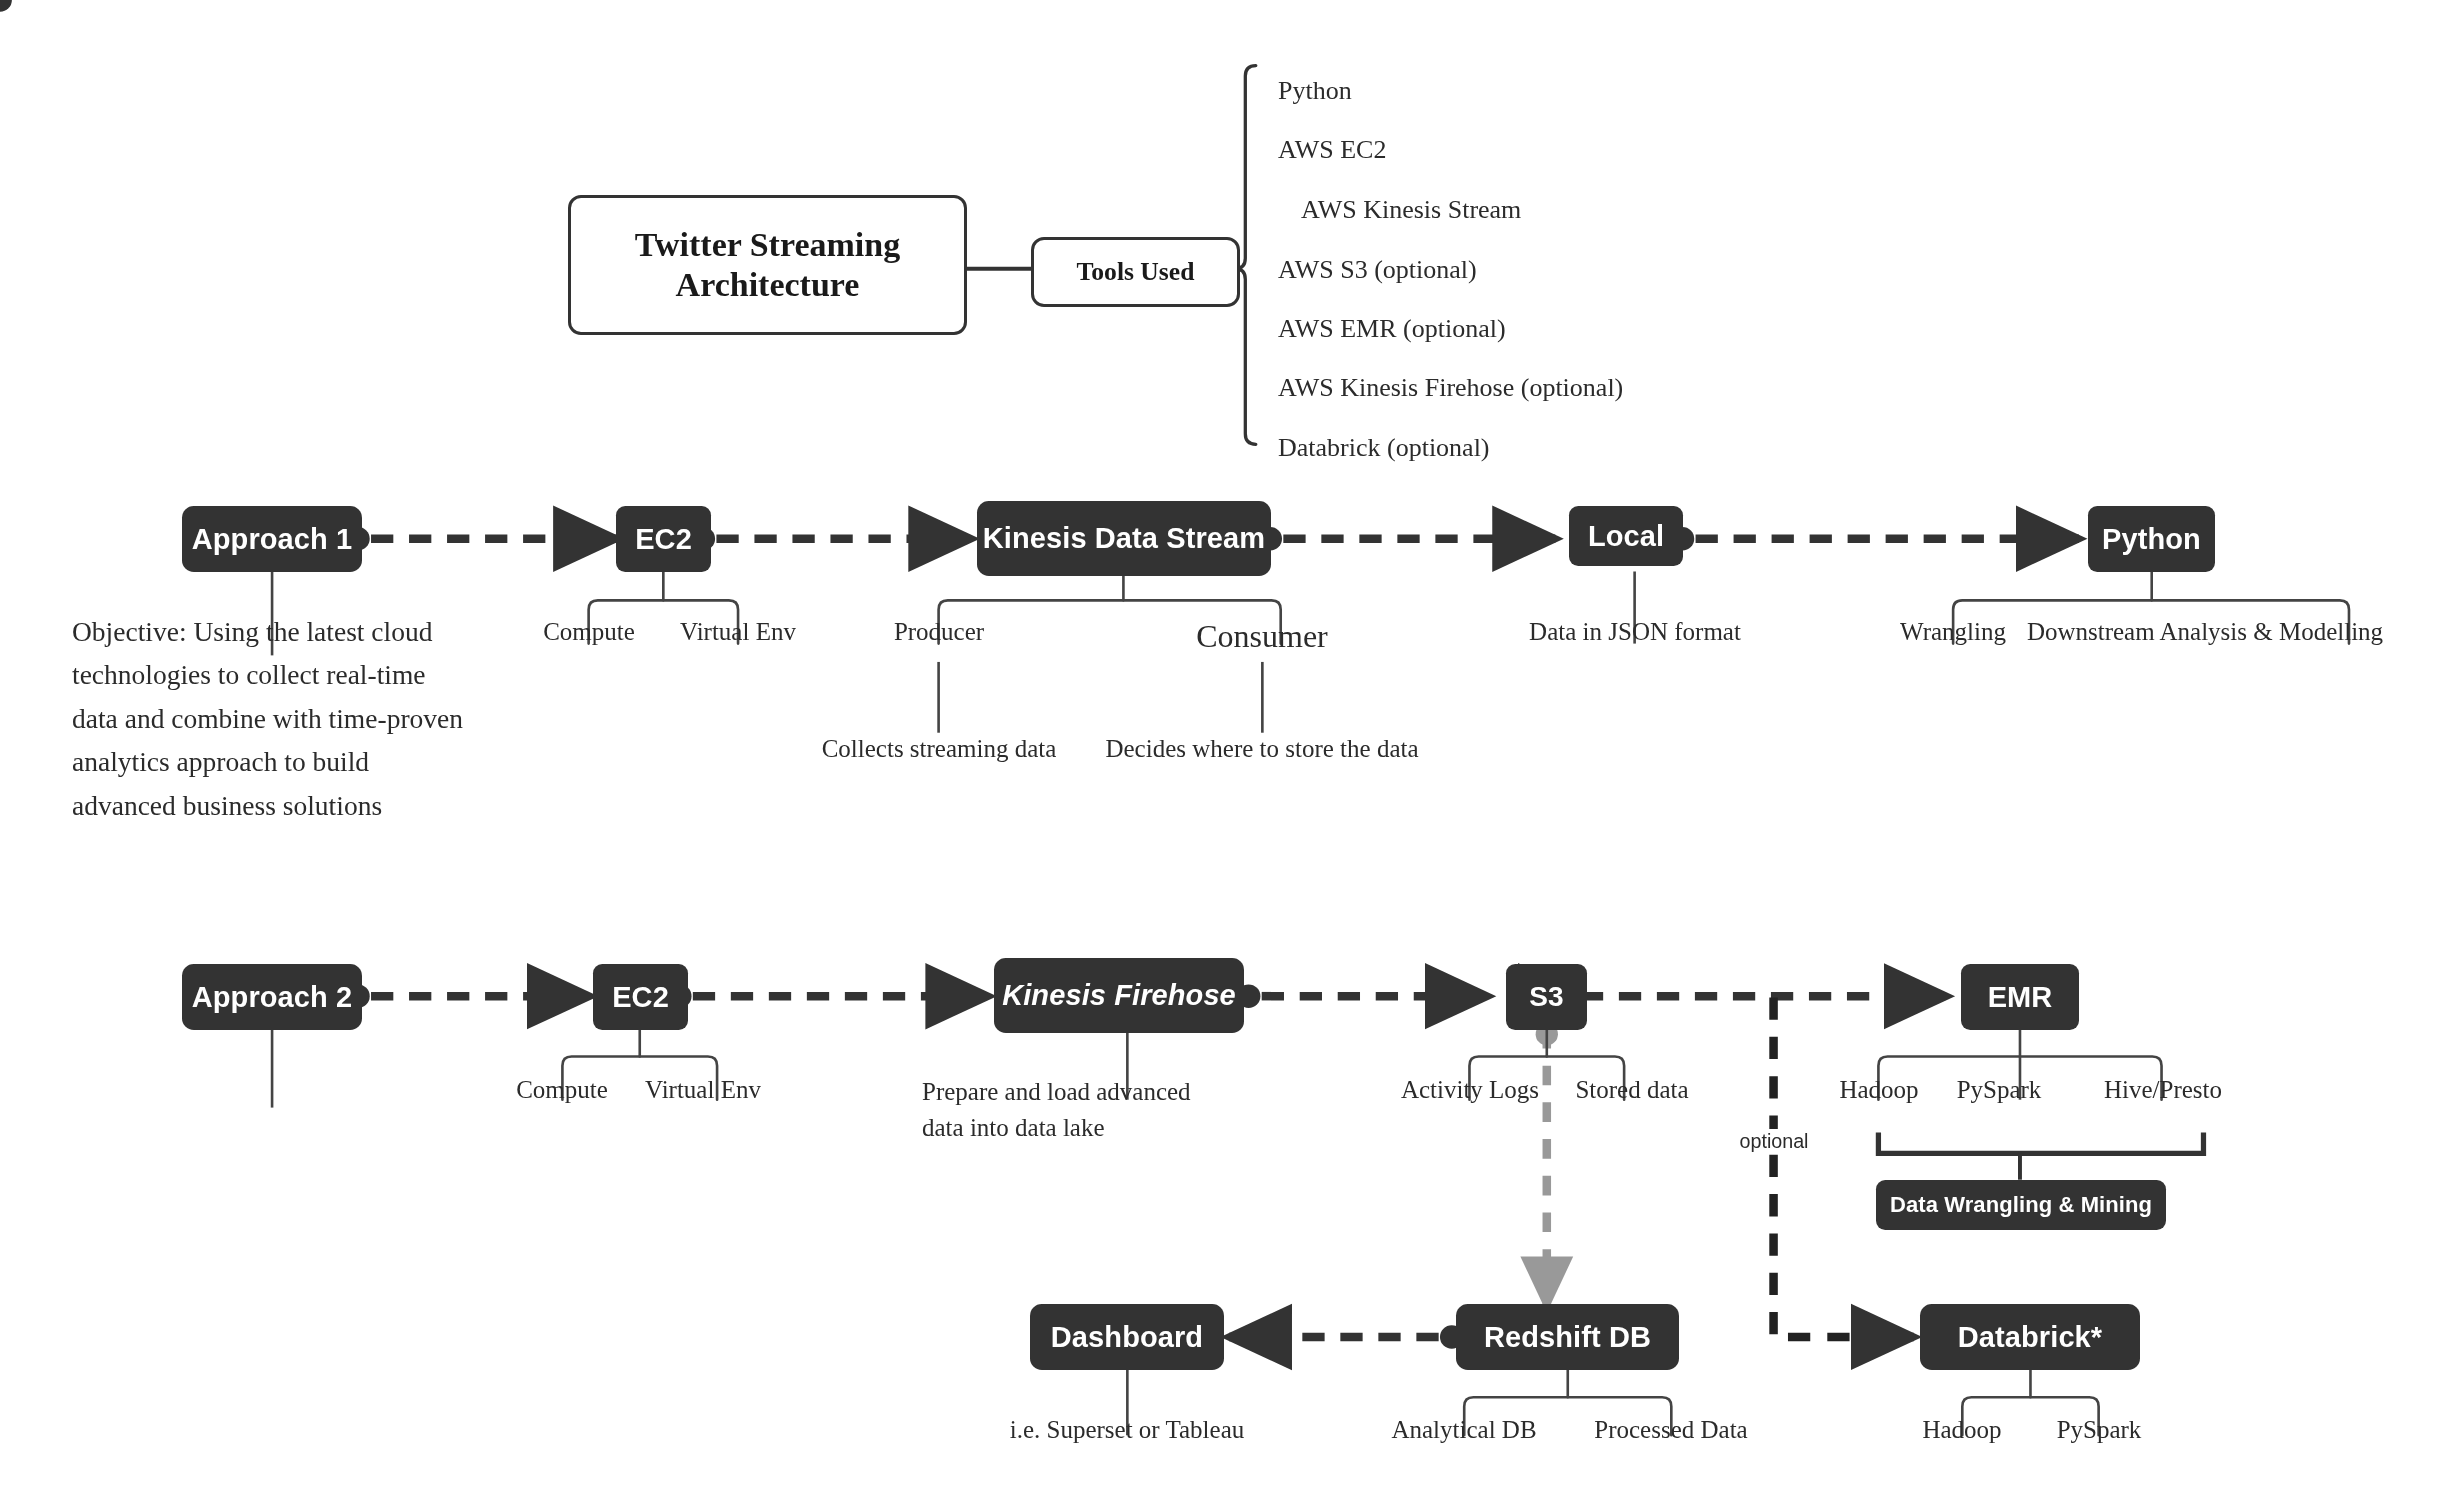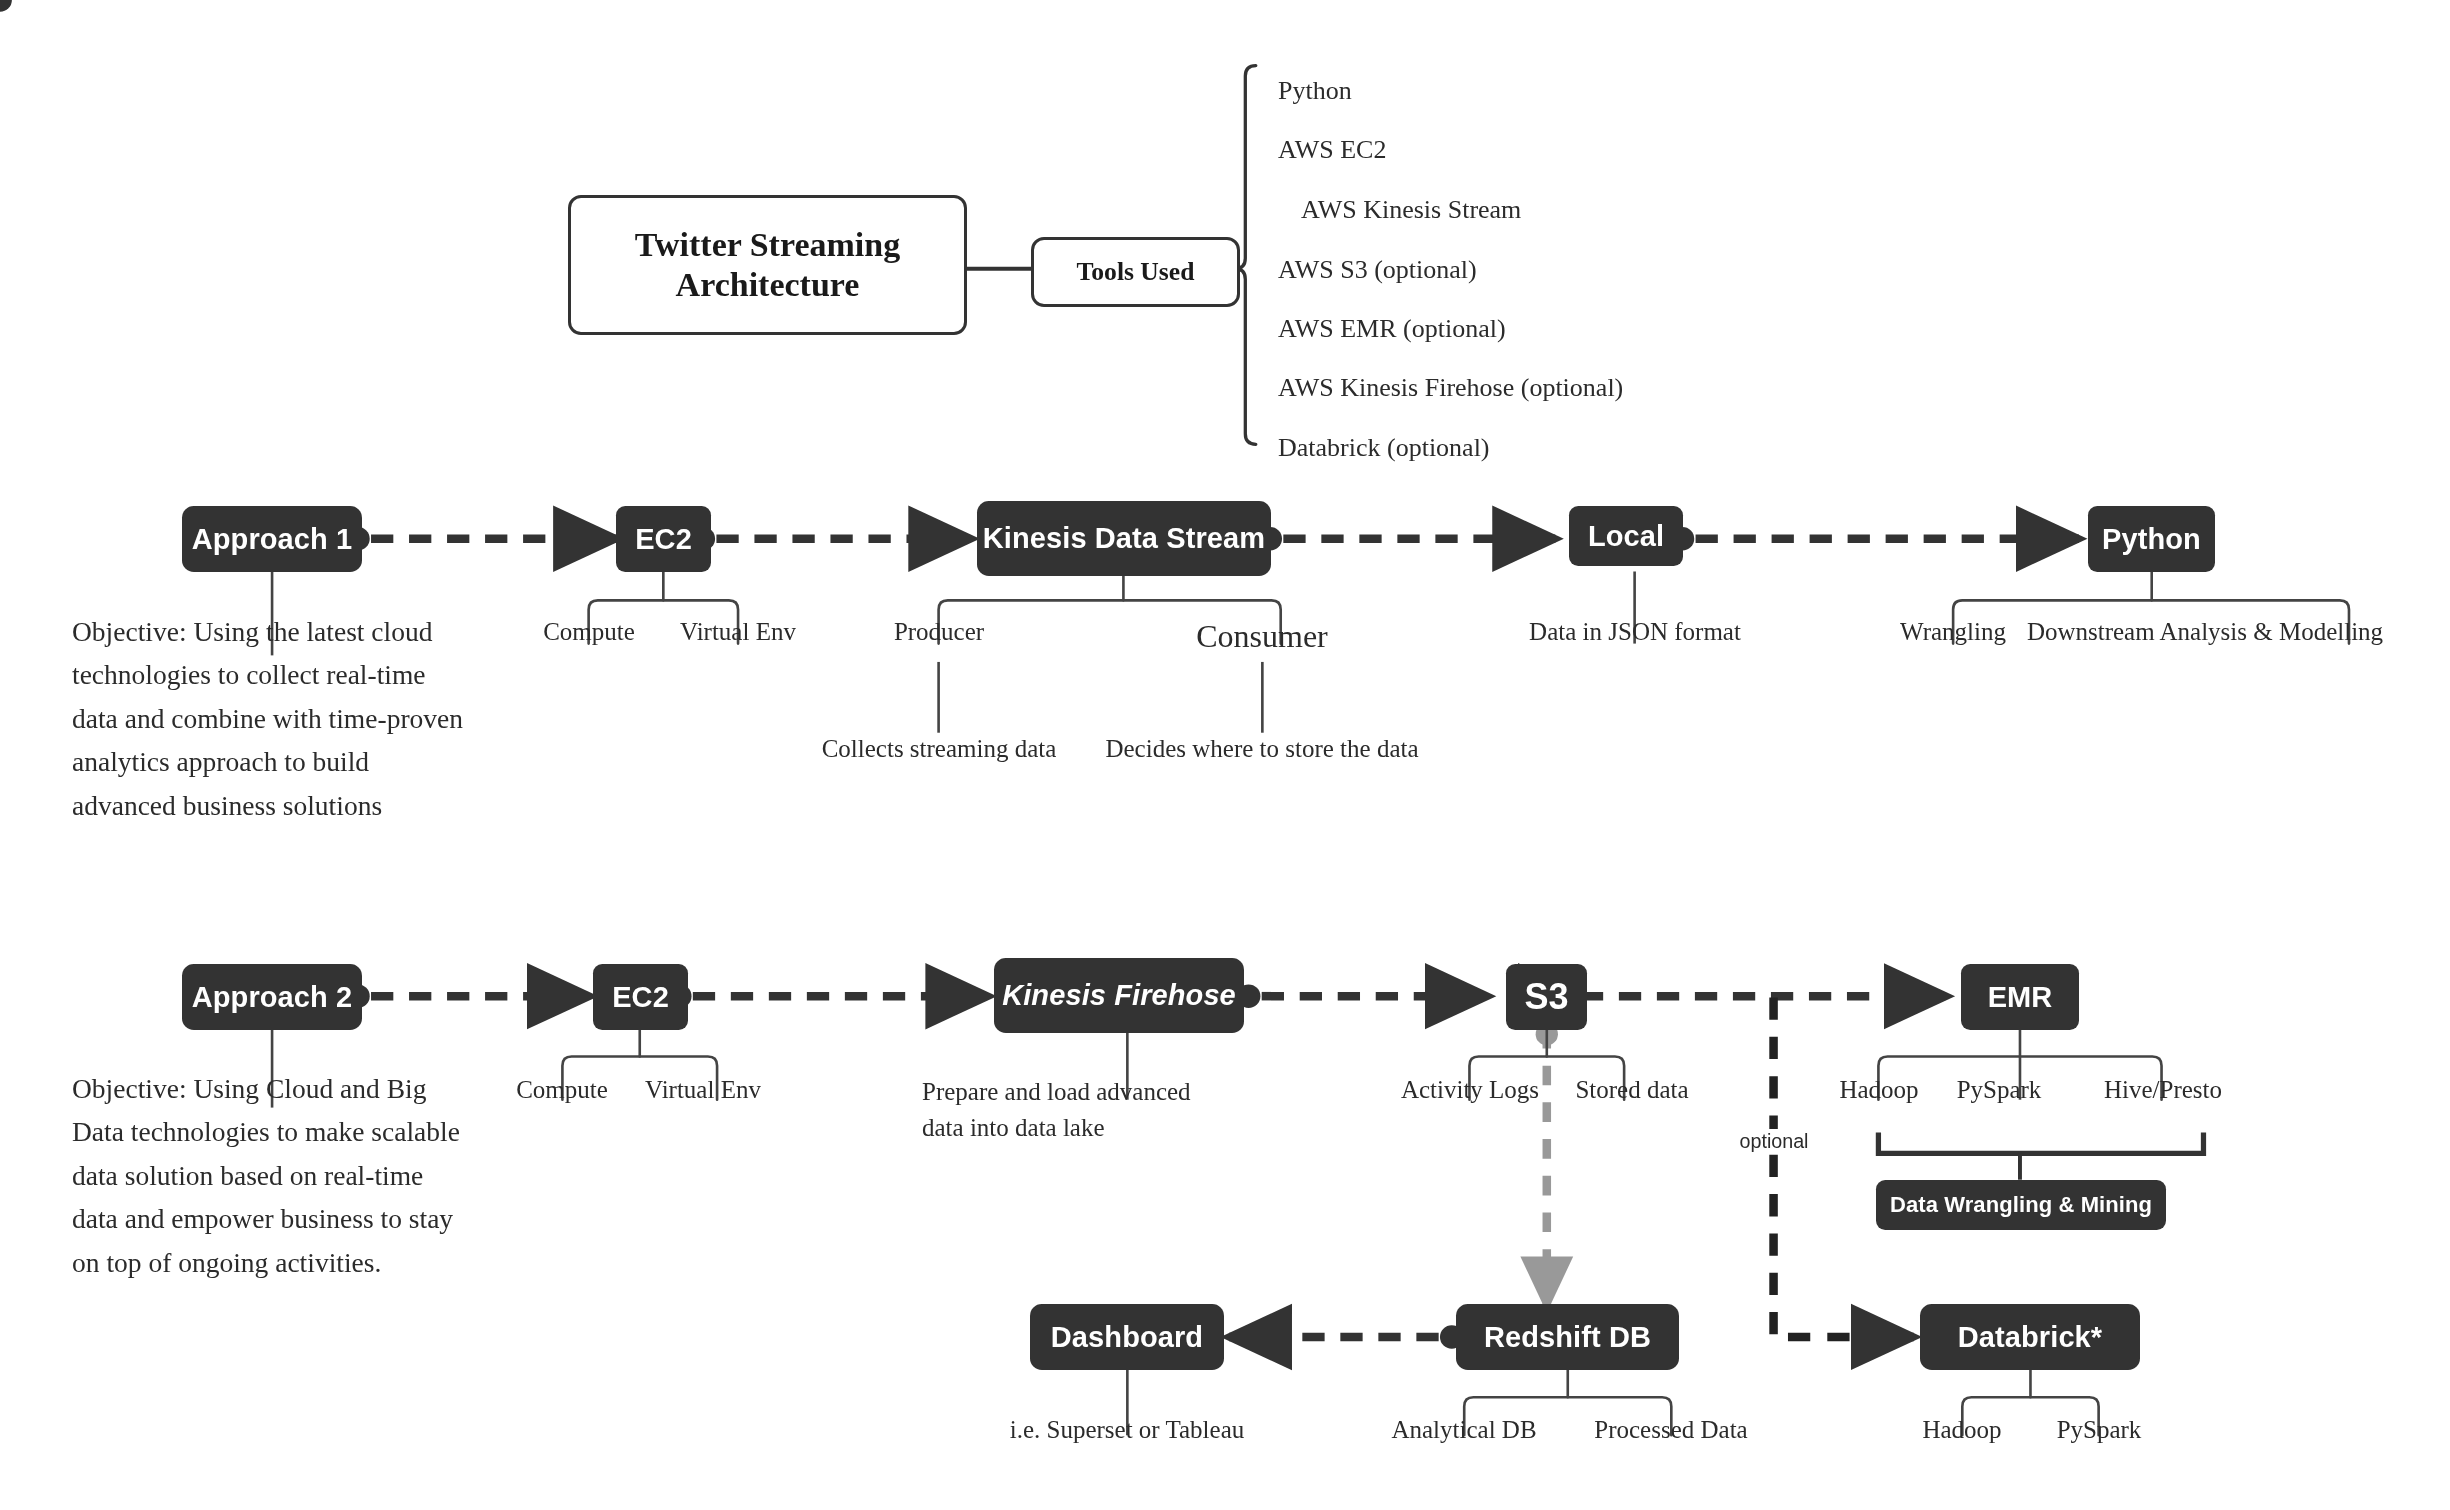--- a/index.html
+++ b/index.html
@@ -214,21 +214,21 @@
   </div>
 
   <div class="node small" style="left:593px;top:964px;width:95px;height:66px;font-size:29px;">
     <span>EC2</span>
   </div>
 
   <div class="node" style="left:994px;top:958px;width:250px;height:75px;font-size:29px;font-style:italic;">
     <span>Kinesis Firehose</span>
   </div>
 
-  <div class="node small" style="left:1506px;top:964px;width:81px;height:66px;font-size:36px;">
+  <div class="node small" style="left:1506px;top:964px;width:81px;height:66px;font-size:28px;">
     <span>S3</span>
   </div>
 
   <div class="node small" style="left:1961px;top:964px;width:118px;height:66px;font-size:29px;">
     <span>EMR</span>
   </div>
 
   <div class="node" style="left:1030px;top:1304px;width:194px;height:66px;font-size:29px;">
     <span>Dashboard</span>
   </div>
@@ -238,21 +238,20 @@
   </div>
 
   <div class="node" style="left:1920px;top:1304px;width:220px;height:66px;font-size:29px;">
     <span>Databrick*</span>
   </div>
 
   <div class="node" style="left:1876px;top:1180px;width:290px;height:50px;font-size:22px;border-radius:9.2px;">
     <span>Data Wrangling &amp; Mining</span>
   </div>
 
-  <div class="objective" style="left:72px;top:1067px;width:393px;">Objective: Using Cloud and Big Data technologies to make scalable data solution based on real-time data and empower business to stay on top of ongoing activities.</div>
 
   <div class="lbl ctr" style="left:562px;top:1074px;font-size:25px;">Compute</div>
   <div class="lbl ctr" style="left:703px;top:1074px;font-size:25px;">Virtual Env</div>
 
   <div class="lbl wrap" style="left:922px;top:1074px;width:295px;font-size:25px;line-height:1.45;">Prepare and load advanced data into data lake</div>
 
   <div class="lbl ctr" style="left:1470px;top:1074px;font-size:25px;">Activity Logs</div>
   <div class="lbl ctr" style="left:1632px;top:1074px;font-size:25px;">Stored data</div>
 
   <div class="lbl ctr" style="left:1879px;top:1074px;font-size:25px;">Hadoop</div>

